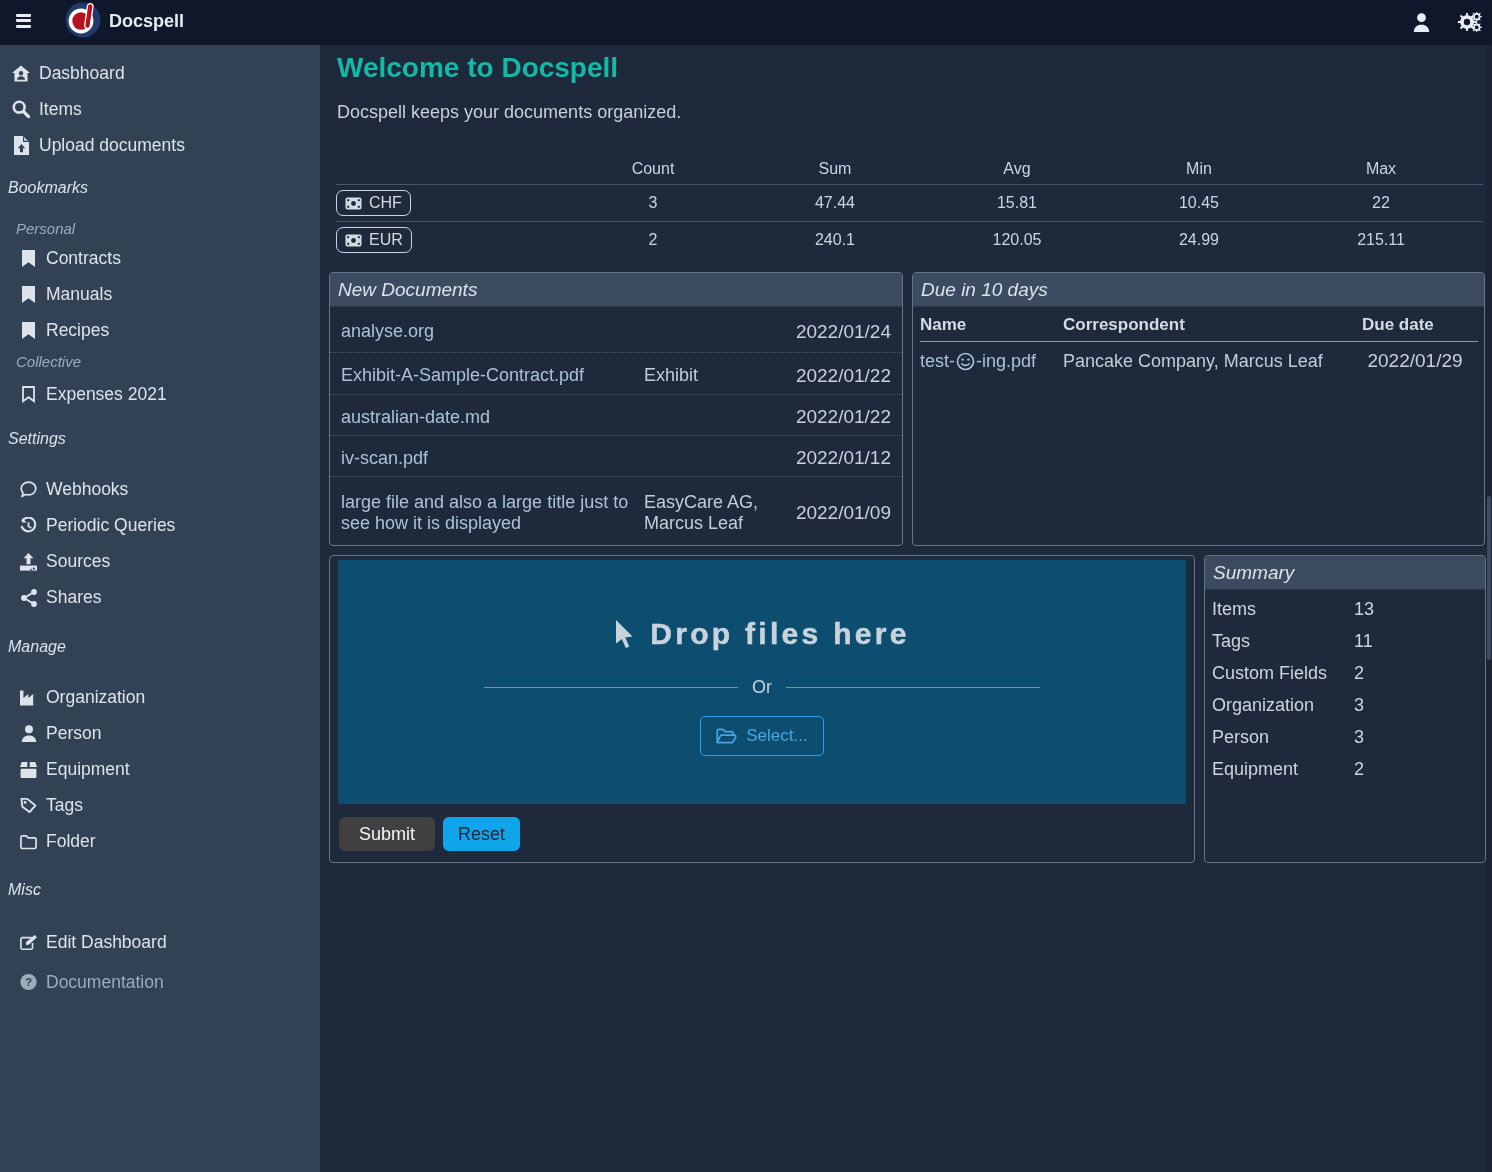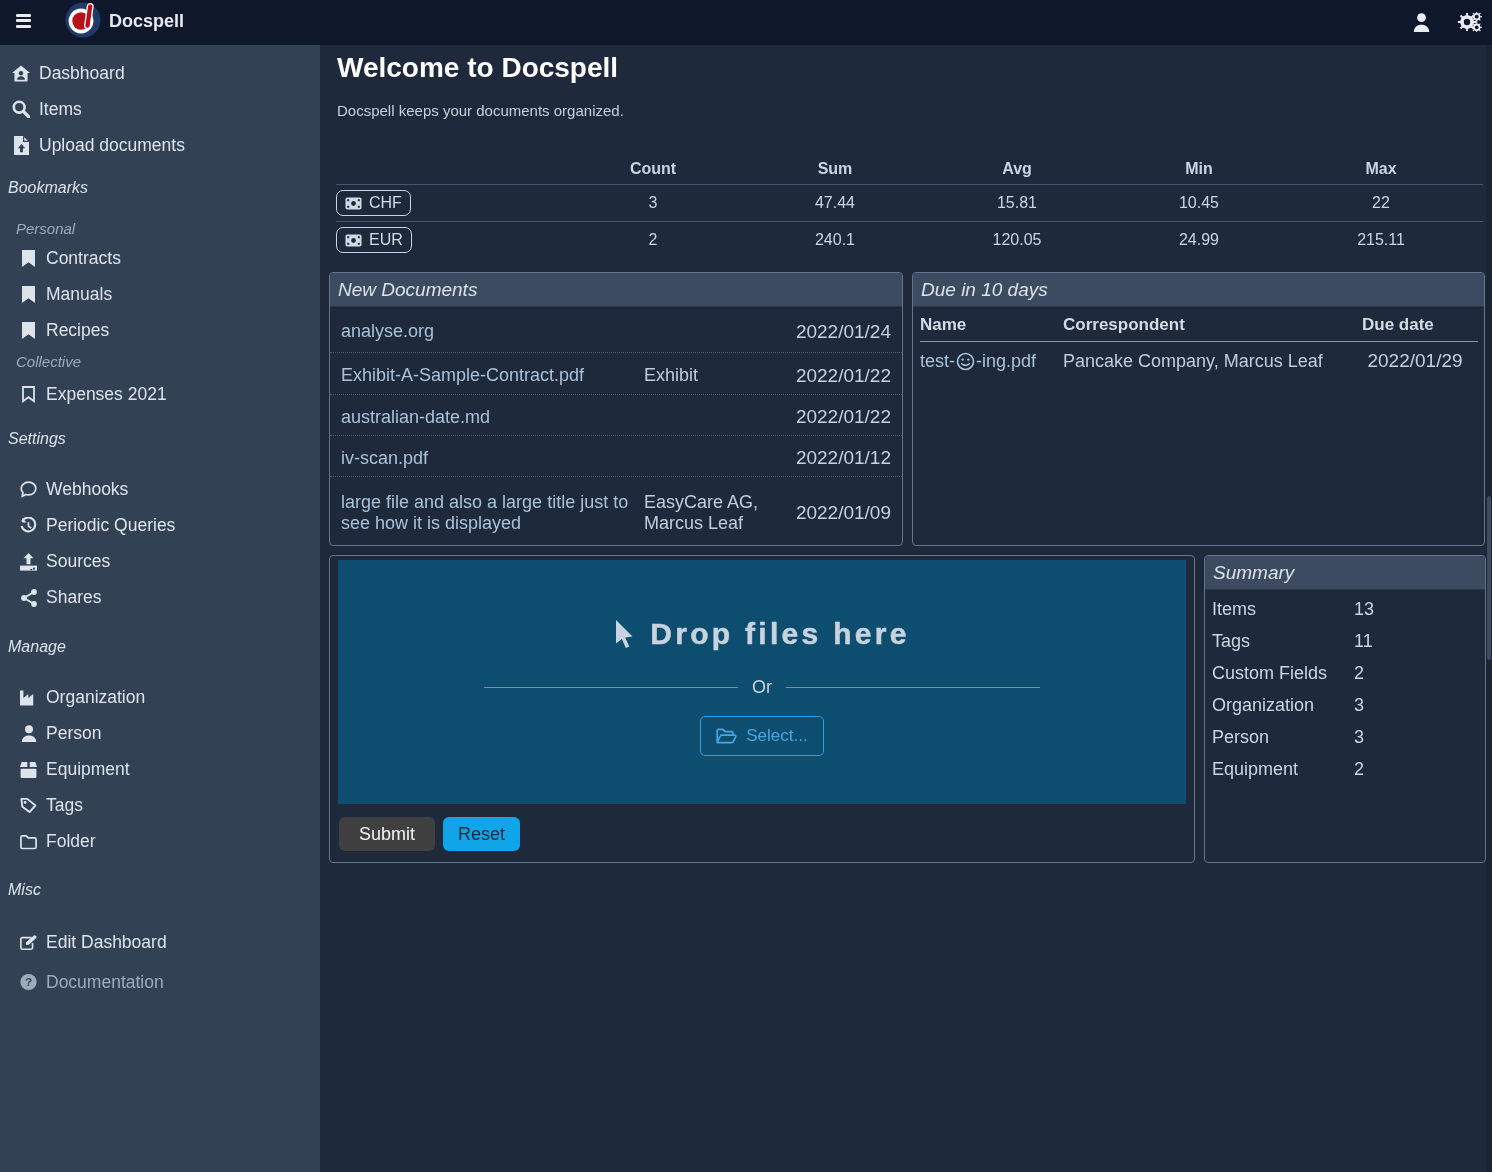--- a/index.html
+++ b/index.html
@@ -11,26 +11,26 @@
 .logo { position:absolute; left:65px; top:2px; }
 .apptitle { position:absolute; left:109px; top:11px; font-size:18px; font-weight:bold; color:#e5ebf2; }
 .sidebar { position:absolute; left:0; top:45px; width:320px; height:1127px; background:#334155; color:#dce3eb; }
 .navitem { display:flex; align-items:center; height:36px; padding-left:12px; font-size:17.5px; color:#dce3eb; }
 .navitem .ic { width:18px; height:18px; margin-right:9px; display:flex; align-items:center; justify-content:center; flex:none; }
 .sechead { font-style:italic; font-size:16px; color:#dbe2ea; padding-left:8px; }
 .subhead { font-style:italic; font-size:15px; color:#9dabbc; padding-left:16px; }
 .secitem { display:flex; align-items:center; height:36px; padding-left:20px; font-size:17.5px; color:#dce3eb; }
 .secitem .ic { width:17px; height:18px; margin-right:9px; display:flex; align-items:center; justify-content:center; flex:none; }
 .main { position:absolute; left:320px; top:45px; width:1172px; height:1127px; background:#1e293b; }
-h1 { font-size:28px; font-weight:bold; color:#ffffff; }
-.sub { font-size:15px; color:#c7d0dc; }
+h1 { font-size:28px; font-weight:bold; color:#14b8a6; }
+.sub { font-size:18px; color:#c7d0dc; }
 
 .stats { position:absolute; left:16px; top:103px; width:1147px; color:#cbd5e1; }
 .srow { display:flex; align-items:center; height:37px; border-top:1px solid #47566c; }
-.shead { display:flex; align-items:center; height:36px; border-top:none; font-weight:bold; padding-top:5px; }
+.shead { display:flex; align-items:center; height:36px; border-top:none; font-weight:normal; padding-top:5px; }
 .c0 { width:226px; } .cn { width:182px; text-align:center; font-size:16px; }
 .shead .cn { font-size:16px; }
 .badge { display:inline-flex; align-items:center; height:26px; border:1.4px solid #cbd5e1; border-radius:7px; padding:0 8px; font-size:16px; color:#d3dce5; gap:7px; }
 
 .prow { position:absolute; left:9px; width:1157px; display:flex; gap:9px; }
 .panel { border:1px solid #64748b; border-radius:4px; }
 .phead { background:#3c4b60; border-bottom:1px solid #2c3849; border-radius:3px 3px 0 0; font-style:italic; font-size:19px; color:#dbe2ea; height:34px; display:flex; align-items:center; padding-left:8px; }
 
 .ndrow { display:flex; align-items:center; padding:4px 11px 0 11px; border-bottom:1px dotted #4b5a70; font-size:18px; }
 .ndrow:last-child { border-bottom:none; }

